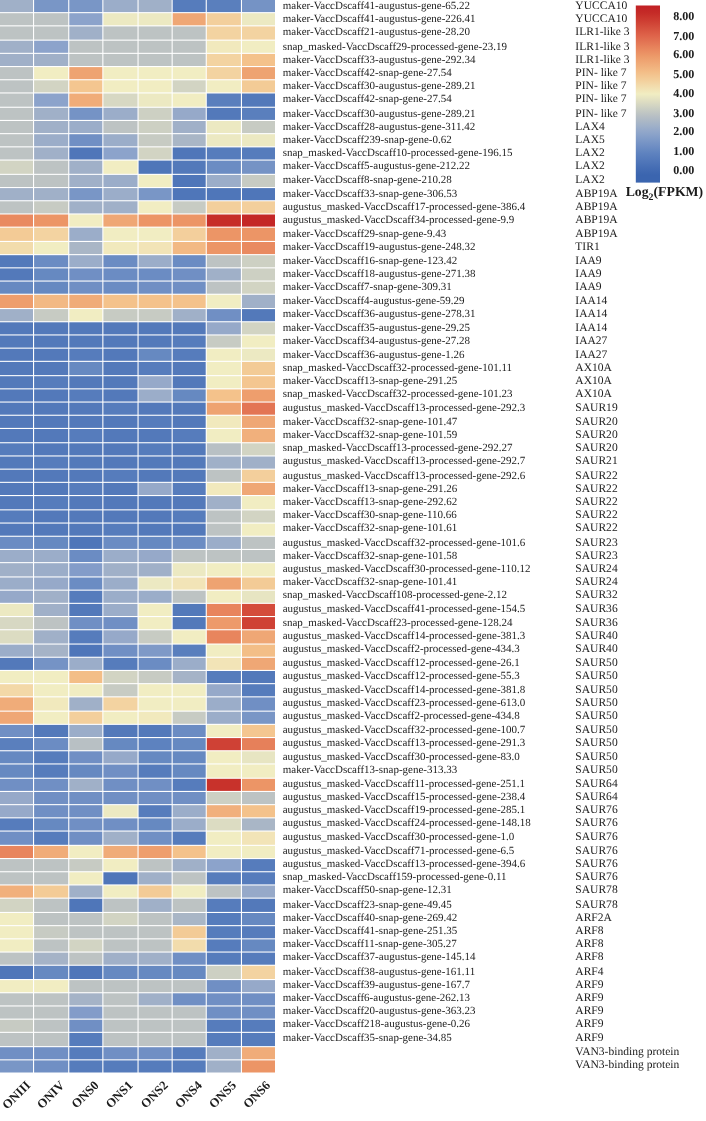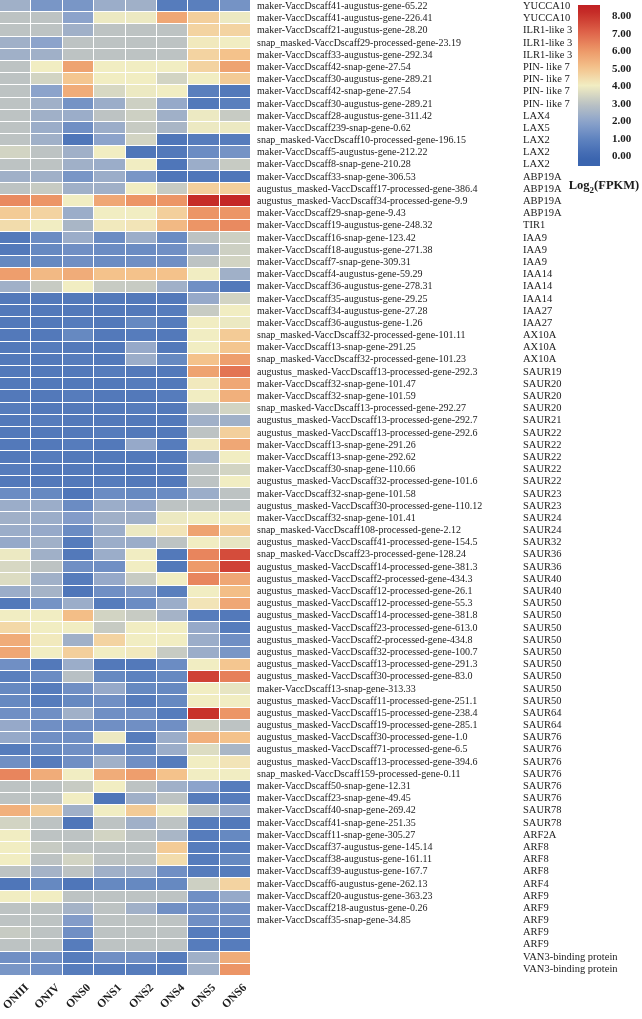--- a/index.html
+++ b/index.html
@@ -12,21 +12,21 @@
   .label-col{position:absolute;top:0;height:975px;}
   #gene-ids{left:257px;width:256px;}
   #gene-names{left:523px;width:115px;}
   .row-label{height:12.1875px;line-height:12.1875px;font-size:10px;white-space:nowrap;overflow:visible;}
   #gene-names .row-label{font-size:10.5px;}
   .col-label{position:absolute;font-size:11.5px;font-weight:bold;white-space:nowrap;
              transform:translateX(-100%) rotate(-45deg);transform-origin:100% 0%;}
   #colorbar{position:absolute;left:578px;top:5px;width:22px;height:161px;}
   .cb-tick{position:absolute;left:612px;width:40px;height:12px;line-height:12px;
            font-size:11px;font-weight:bold;}
-  #cb-title{position:absolute;left:566px;top:178px;width:76px;text-align:center;
+  #cb-title{position:absolute;left:566px;top:167px;width:76px;text-align:center;
             font-size:12.5px;font-weight:bold;white-space:nowrap;}
   #cb-title sub{font-size:9px;}
 </style>
 </head>
 <body>
 
 <div class="fig">
   <div id="heatmap">
       <div class="cell" style="background: rgb(160, 176, 200);"></div>
       <div class="cell" style="background: rgb(121, 150, 198);"></div>
@@ -702,20 +702,21 @@
       <div class="row-label">snap_masked-VaccDscaff32-processed-gene-101.23</div>
       <div class="row-label">augustus_masked-VaccDscaff13-processed-gene-292.3</div>
       <div class="row-label">maker-VaccDscaff32-snap-gene-101.47</div>
       <div class="row-label">maker-VaccDscaff32-snap-gene-101.59</div>
       <div class="row-label">snap_masked-VaccDscaff13-processed-gene-292.27</div>
       <div class="row-label">augustus_masked-VaccDscaff13-processed-gene-292.7</div>
       <div class="row-label">augustus_masked-VaccDscaff13-processed-gene-292.6</div>
       <div class="row-label">maker-VaccDscaff13-snap-gene-291.26</div>
       <div class="row-label">maker-VaccDscaff13-snap-gene-292.62</div>
       <div class="row-label">maker-VaccDscaff30-snap-gene-110.66</div>
+      <div class="row-label">maker-VaccDscaff32-snap-gene-101.61</div>
       <div class="row-label">augustus_masked-VaccDscaff32-processed-gene-101.6</div>
       <div class="row-label">maker-VaccDscaff32-snap-gene-101.58</div>
       <div class="row-label">augustus_masked-VaccDscaff30-processed-gene-110.12</div>
       <div class="row-label">maker-VaccDscaff32-snap-gene-101.41</div>
       <div class="row-label">snap_masked-VaccDscaff108-processed-gene-2.12</div>
       <div class="row-label">augustus_masked-VaccDscaff41-processed-gene-154.5</div>
       <div class="row-label">snap_masked-VaccDscaff23-processed-gene-128.24</div>
       <div class="row-label">augustus_masked-VaccDscaff14-processed-gene-381.3</div>
       <div class="row-label">augustus_masked-VaccDscaff2-processed-gene-434.3</div>
       <div class="row-label">augustus_masked-VaccDscaff12-processed-gene-26.1</div>
@@ -723,20 +724,21 @@
       <div class="row-label">augustus_masked-VaccDscaff14-processed-gene-381.8</div>
       <div class="row-label">augustus_masked-VaccDscaff23-processed-gene-613.0</div>
       <div class="row-label">augustus_masked-VaccDscaff2-processed-gene-434.8</div>
       <div class="row-label">augustus_masked-VaccDscaff32-processed-gene-100.7</div>
       <div class="row-label">augustus_masked-VaccDscaff13-processed-gene-291.3</div>
       <div class="row-label">augustus_masked-VaccDscaff30-processed-gene-83.0</div>
       <div class="row-label">maker-VaccDscaff13-snap-gene-313.33</div>
       <div class="row-label">augustus_masked-VaccDscaff11-processed-gene-251.1</div>
       <div class="row-label">augustus_masked-VaccDscaff15-processed-gene-238.4</div>
       <div class="row-label">augustus_masked-VaccDscaff19-processed-gene-285.1</div>
+      <div class="row-label">augustus_masked-VaccDscaff24-processed-gene-148.18</div>
       <div class="row-label">augustus_masked-VaccDscaff30-processed-gene-1.0</div>
       <div class="row-label">augustus_masked-VaccDscaff71-processed-gene-6.5</div>
       <div class="row-label">augustus_masked-VaccDscaff13-processed-gene-394.6</div>
       <div class="row-label">snap_masked-VaccDscaff159-processed-gene-0.11</div>
       <div class="row-label">maker-VaccDscaff50-snap-gene-12.31</div>
       <div class="row-label">maker-VaccDscaff23-snap-gene-49.45</div>
       <div class="row-label">maker-VaccDscaff40-snap-gene-269.42</div>
       <div class="row-label">maker-VaccDscaff41-snap-gene-251.35</div>
       <div class="row-label">maker-VaccDscaff11-snap-gene-305.27</div>
       <div class="row-label">maker-VaccDscaff37-augustus-gene-145.14</div>

